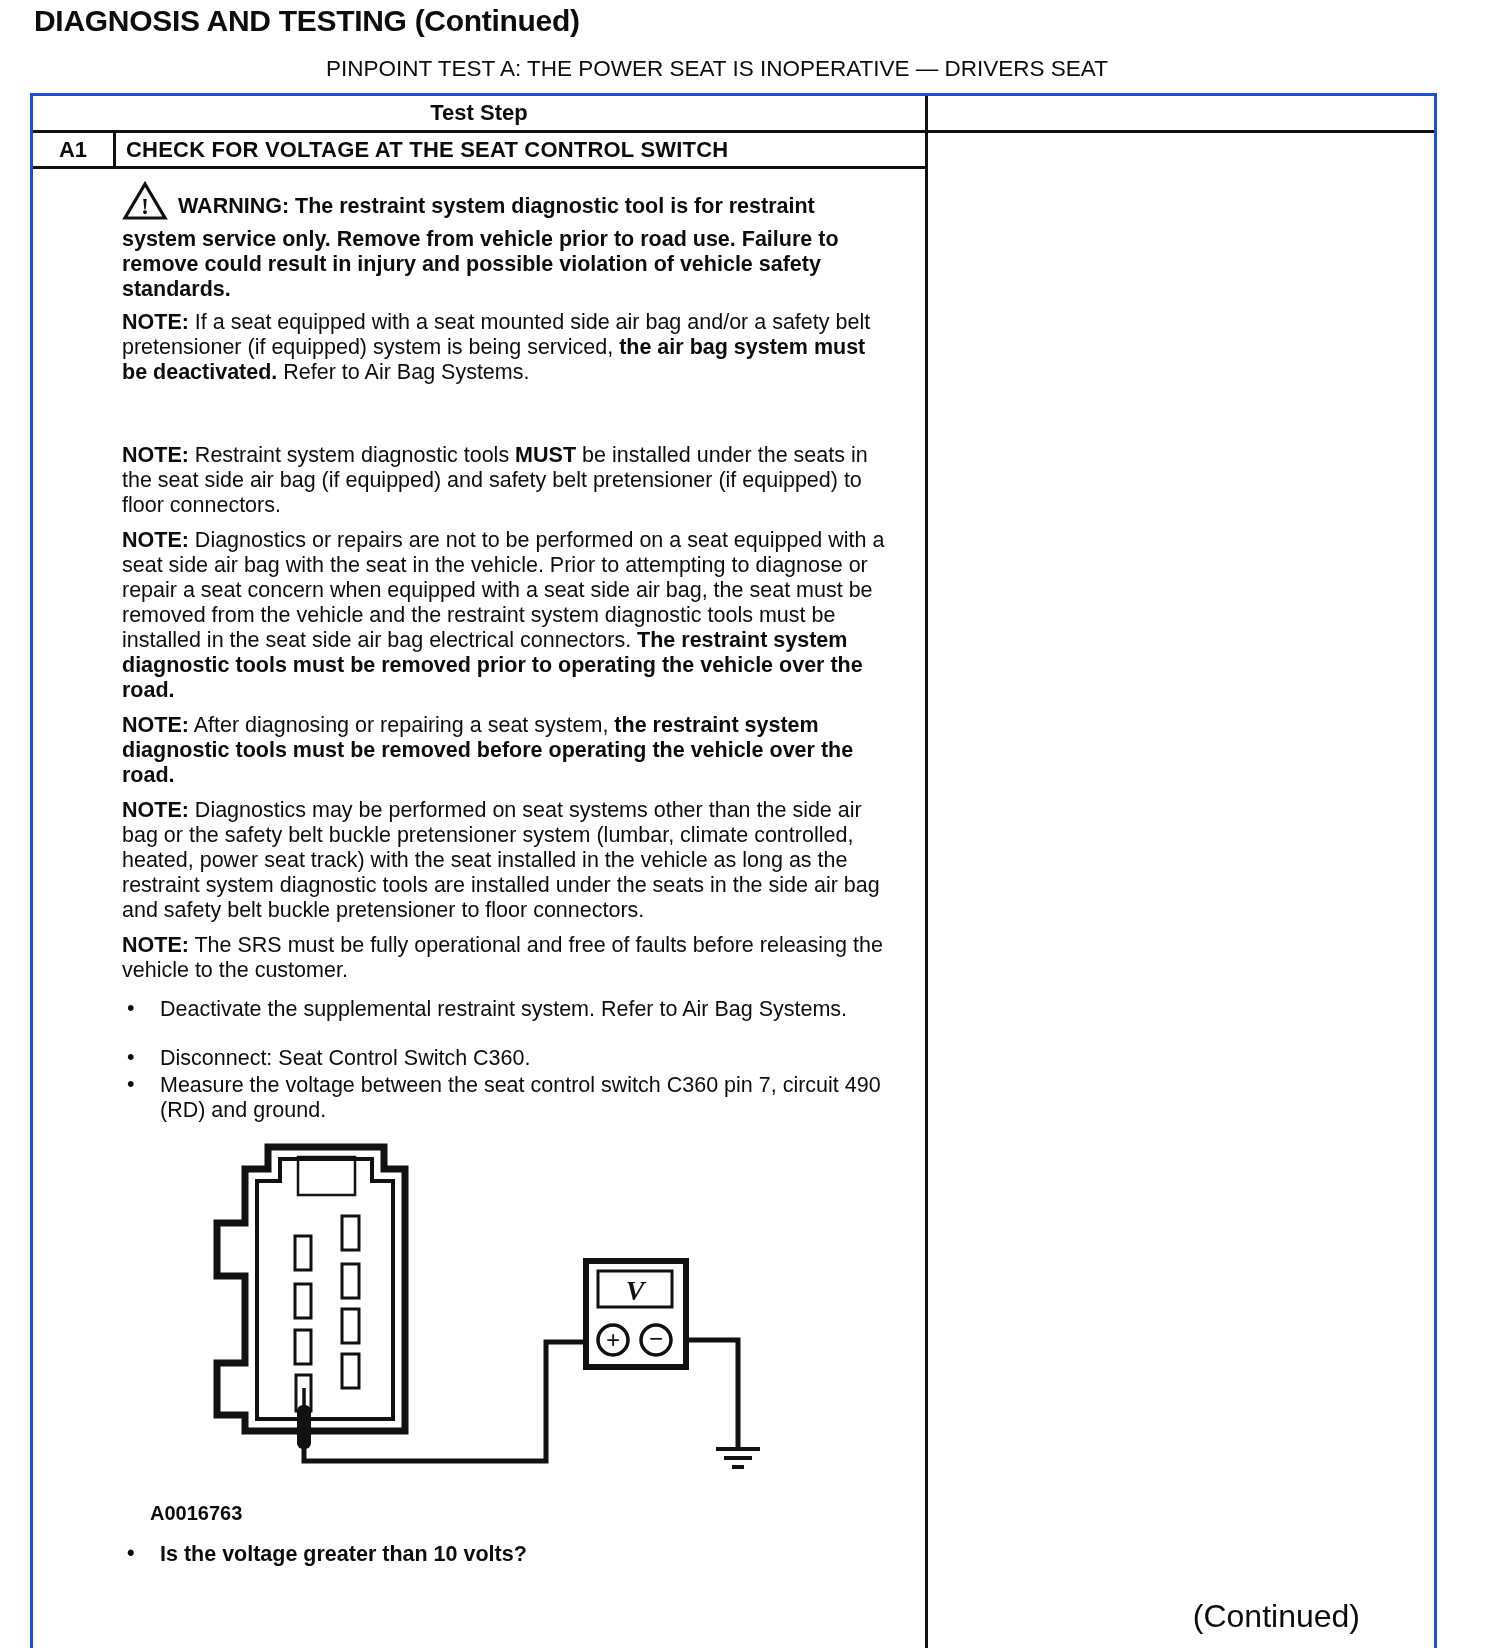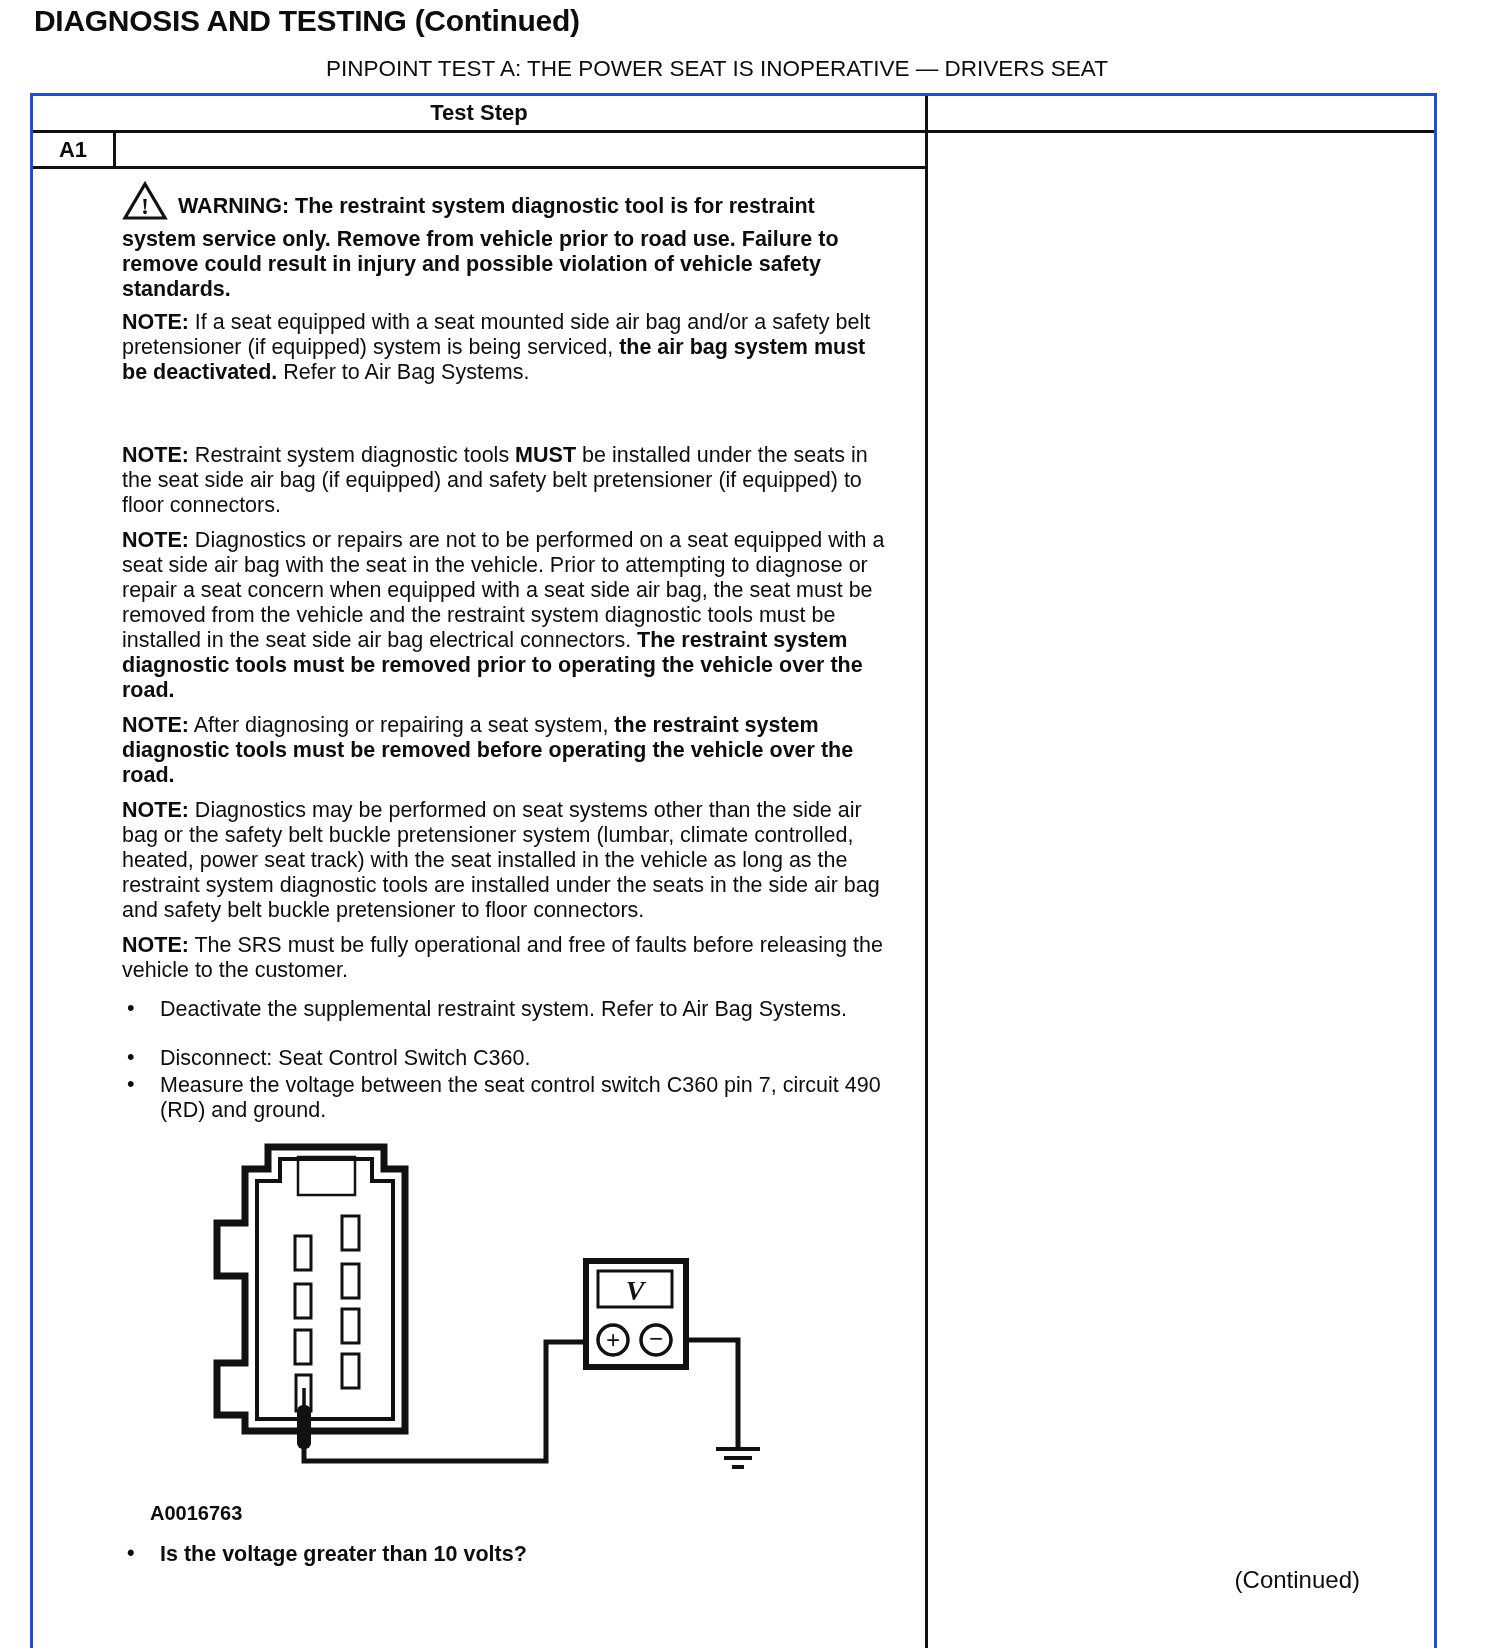--- a/index.html
+++ b/index.html
@@ -59,22 +59,22 @@
   .bullet .dot { position:absolute; left:5px; top:-1px; }
   .b1 { margin-top:14px; }
   .b2 { margin-top:24px; }
   .b3 { margin-top:2px; }
   .q-bullet { font-weight:bold; margin-top:16px; }
 
   .figure { margin:20px 0 0 56px; position:relative; width:640px; }
   .fig-code { font-weight:bold; font-size:20px; margin:2px 0 0 -28px; }
 
   .footer-cont {
-    position:absolute; top:1566px; right:144px;
-    font-size:24px;
+    position:absolute; top:1598px; right:144px;
+    font-size:32px;
   }
   svg .ln { stroke:#111; fill:none; }
   svg text { font-family:"Liberation Serif", serif; }
 </style>
 </head>
 <body>
 
 <div class="page">
 
   <div class="doc-title">DIAGNOSIS AND TESTING (Continued)</div>
@@ -85,20 +85,21 @@
     <div class="t-head">
       <div class="t-head-left">Test Step</div>
     </div>
 
     <div class="t-body">
 
       <div class="t-left">
 
         <div class="a1row">
           <div class="a1cell">A1</div>
+          <div class="a1title">CHECK FOR VOLTAGE AT THE SEAT CONTROL SWITCH</div>
         </div>
 
         <div class="stepbody">
 
           <p class="p-warning"><span class="warn-icon"><svg width="46" height="40" viewBox="0 0 46 40">
                   <path class="ln" d="M23 3 L43 37 L3 37 Z" stroke-width="3.2"></path>
                   <text x="23" y="33" text-anchor="middle" font-size="24" font-weight="bold" fill="#111">!</text>
                 </svg></span><span>WARNING: The restraint system diagnostic tool is for restraint system service only. Remove from vehicle prior to road use. Failure to remove could result in injury and possible violation of vehicle safety standards.</span></p>
 
           <p class="p-note1"><b>NOTE:</b><span> If a seat equipped with a seat mounted side air bag and/or a safety belt pretensioner (if equipped) system is being serviced, </span><b>the air bag system must be deactivated.</b><span> Refer to Air Bag Systems.</span></p>

